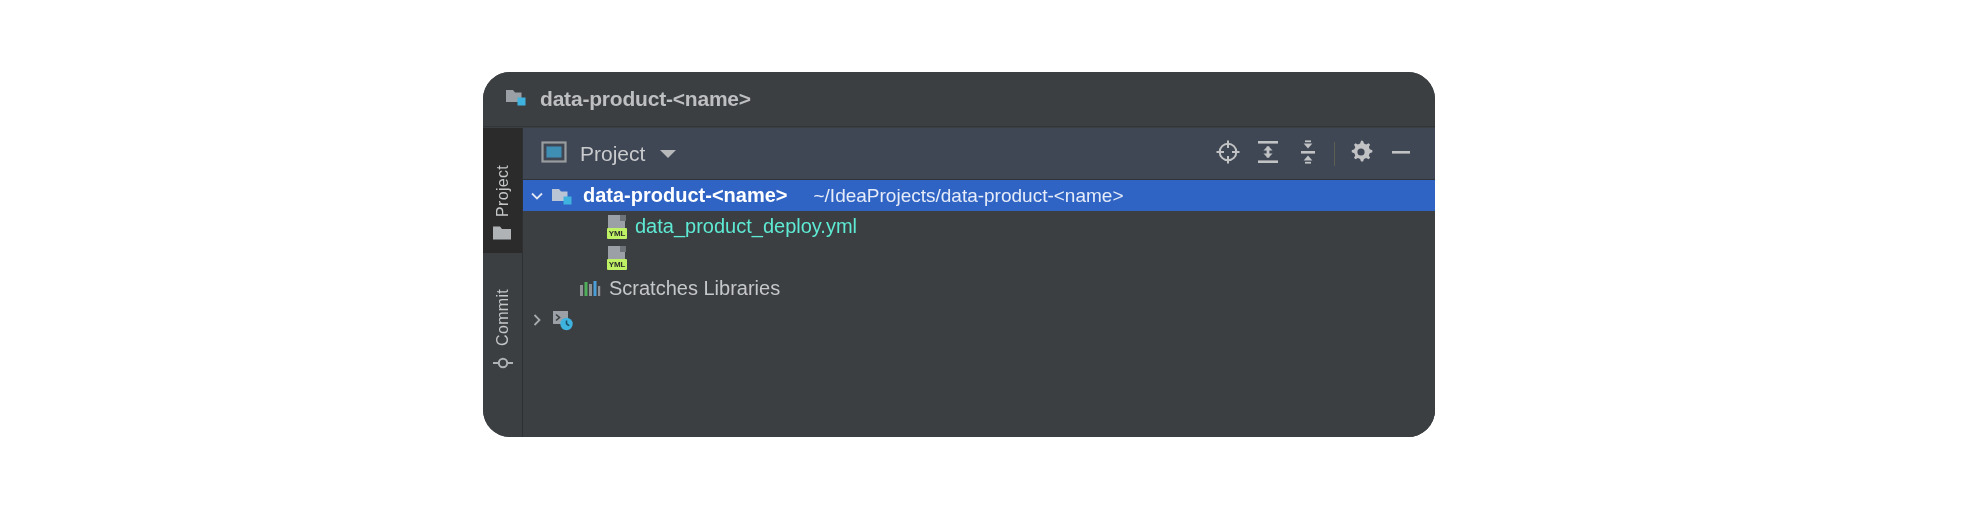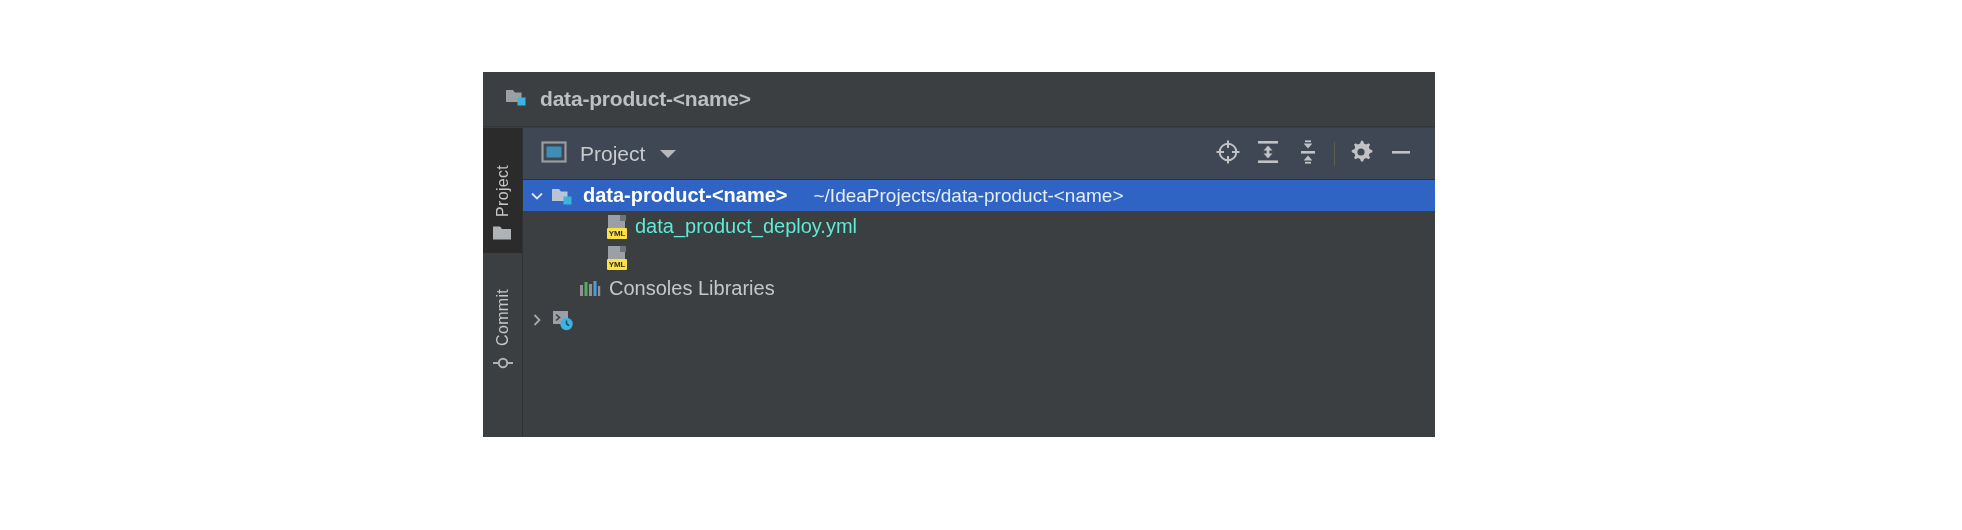--- a/index.html
+++ b/index.html
@@ -15,20 +15,21 @@
   
   #ide-panel {
     position: absolute;
     left: 483px;
     top: 72px;
     width: 952px;
     height: 365px;
     background: #3c3f41;
     box-sizing: border-box;
     overflow: hidden;
+    border-radius: 27px;
   }
 
   
   #title-bar {
     position: absolute;
     left: 0;
     top: 0;
     width: 952px;
     height: 55px;
     background: #3c3f41;
@@ -227,21 +228,21 @@
     min-width: 20px;
     border-radius: 1px;
     color: #2b2b2b;
     font-family: "Liberation Sans", sans-serif;
     font-size: 8px;
     font-weight: bold;
     line-height: 11px;
     text-align: center;
     letter-spacing: -0.2px;
   }
-  .badge.yml { background: #fde047; }
+  .badge.yml { background: #bef264; }
   .badge.md  { background: #4fb4dd; }
 </style>
 </head>
 <body>
 
 <div id="ide-panel">
 
   <div id="title-bar">
     <span class="folder-proj-icon">
       <svg width="24" height="20" viewBox="0 0 24 20" xmlns="http://www.w3.org/2000/svg">
@@ -402,21 +403,21 @@
           <span class="twisty"></span>
           <span class="row-icon">
             <svg width="22" height="20" viewBox="0 0 22 20" xmlns="http://www.w3.org/2000/svg">
               <rect x="1" y="6" width="3" height="11" fill="#8f9398"></rect>
               <rect x="5.5" y="3" width="3" height="14" fill="#4fae5a"></rect>
               <rect x="10" y="5" width="3" height="12" fill="#8f9398"></rect>
               <rect x="14.5" y="2" width="3" height="15" fill="#4a9fd8"></rect>
               <rect x="19" y="7" width="2.2" height="10" fill="#8f9398"></rect>
             </svg>
           </span>
-          <span class="row-label">Consoles Libraries</span>
+          <span class="row-label">Scratches Libraries</span>
         </div>
 
         <div class="tree-row">
           <span class="twisty">
             <svg width="16" height="16" viewBox="0 0 16 16" xmlns="http://www.w3.org/2000/svg">
               <polyline points="5.5,3 10.5,8 5.5,13" fill="none" stroke="#a8abae" stroke-width="1.8"></polyline>
             </svg>
           </span>
           <span class="row-icon">
             <svg width="24" height="22" viewBox="0 0 24 22" xmlns="http://www.w3.org/2000/svg">

